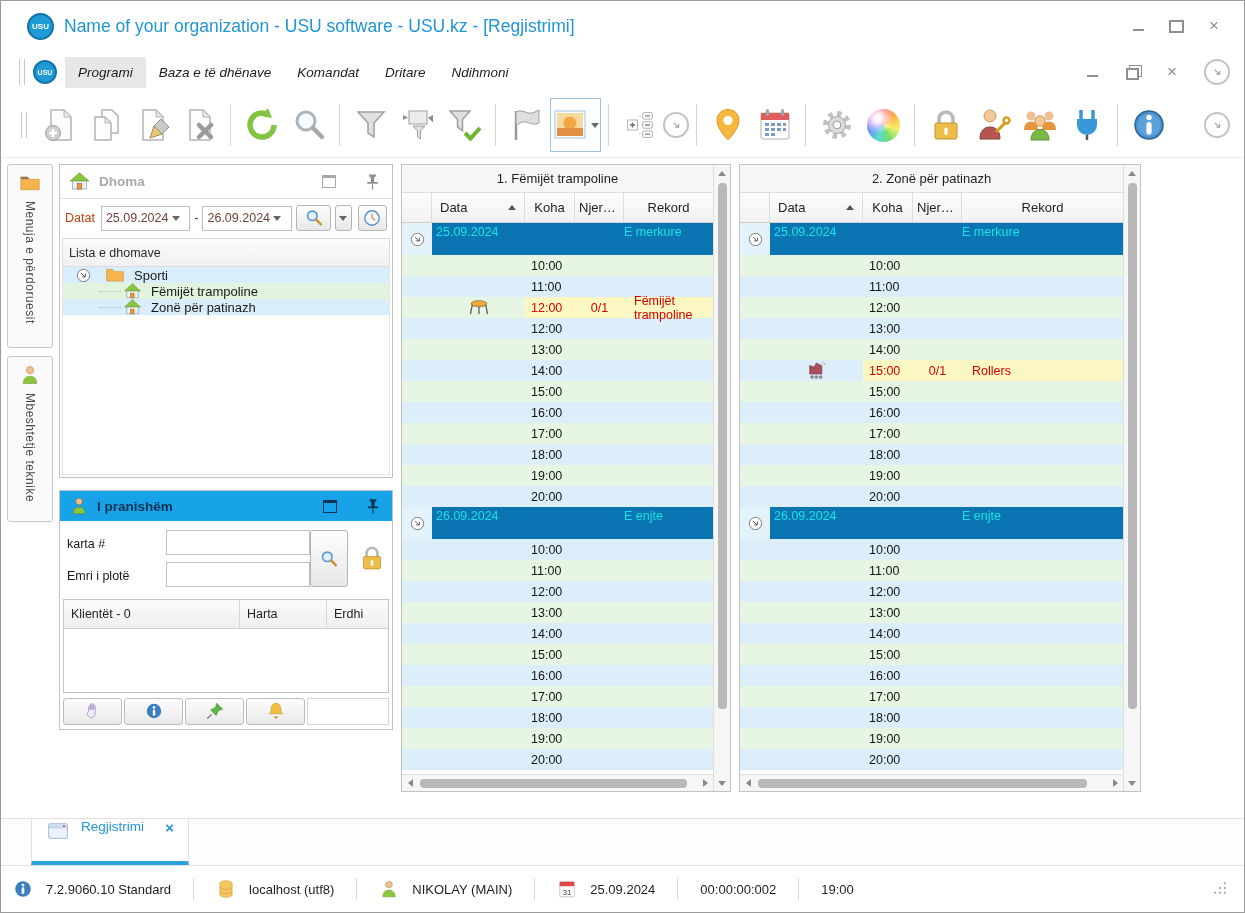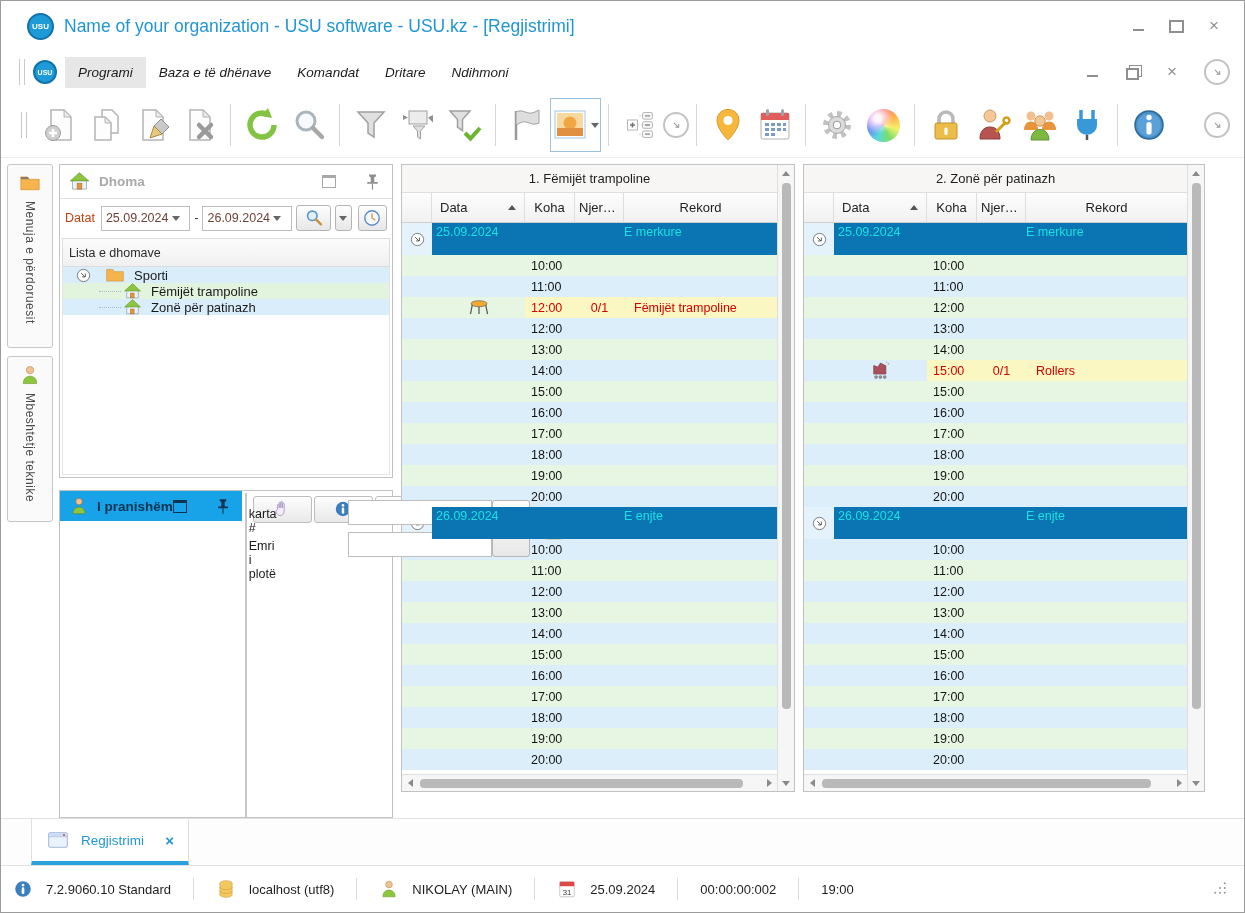--- a/index.html
+++ b/index.html
@@ -57,42 +57,42 @@
   .btn{height:26px;border:1px solid #b5b5b5;border-radius:3px;background:linear-gradient(#fefefe,#e7e7e7);display:flex;align-items:center;justify-content:center;box-sizing:border-box;}
   .btn svg{width:20px;height:20px;}
   .list-header{height:27px;flex:none;margin:1px 2px 0 2px;background:linear-gradient(#fcfcfc,#f0f0f0);border:1px solid #dcdcdc;display:flex;align-items:center;padding-left:6px;font-size:12.5px;color:#2a2a2a;}
   .tree{flex:1;margin:0 2px 2px 2px;border:1px solid #e4e4e4;border-top:none;overflow:hidden;}
   .tree-row{height:16px;display:flex;align-items:center;font-size:13px;color:#1a1a1a;}
   .tree-row.blue{background:#d9edfa;}
   .tree-row.green{background:#e3f4de;}
   .tree-row svg{flex:none;}
   .tconn{width:22px;border-top:1px dotted #a9bcc9;margin-left:36px;}
   
-  .present{height:328px;margin-top:12px;display:flex;flex-direction:row;}
+  .present{height:240px;margin-top:12px;display:flex;flex-direction:column;}
   .present-header{height:30px;flex:none;background:#18a3e8;display:flex;align-items:center;padding:0 9px;}
   .present-header svg{width:20px;height:20px;}
   .present-title{color:#0c3352;font-weight:bold;font-size:13.5px;margin-left:8px;flex:1;}
   .hdr-max.dark{border-color:#0c3352;border-top-color:#0c3352;}
   .fields{position:relative;height:76px;flex:none;}
   .fld-label{position:absolute;font-size:12.5px;color:#1a1a1a;}
   .fld-input{position:absolute;width:144px;height:25px;border:1px solid #bdbdbd;box-sizing:border-box;background:#fff;font-size:12.5px;padding:0 4px;font-family:"Liberation Sans",sans-serif;}
   .search-tall{position:absolute;left:250px;top:9px;width:38px;height:57px;}
   .lock-pos{position:absolute;left:298px;top:22px;width:28px;height:30px;}
   .client-table{flex:1;margin:2px 3px 0 3px;border:1px solid #c6c6c6;display:flex;flex-direction:column;overflow:hidden;}
   .ct-head{height:28px;flex:none;display:flex;background:linear-gradient(#fbfbfb,#efefef);border-bottom:1px solid #cdcdcd;font-size:12.5px;color:#222;}
   .ct-cell{display:flex;align-items:center;padding-left:7px;border-right:1px solid #d6d6d6;box-sizing:border-box;}
   .ct-c1{width:176px;}.ct-c2{width:87px;}.ct-c3{flex:1;border-right:none;}
   .ct-body{flex:1;background:#fff;}
   .present-btns{height:32px;flex:none;display:flex;align-items:center;padding:2px 3px;gap:2px;}
   .pbtn{width:59px;height:27px;border:1px solid #bdbdbd;border-radius:3px;background:linear-gradient(#fdfdfd,#e9e9e9);display:flex;align-items:center;justify-content:center;box-sizing:border-box;}
   .pbtn svg{width:20px;height:20px;}
   .pinput{flex:1;height:27px;background:#fff;border:1px solid #d6d6d6;box-sizing:border-box;}
   
   .schedule{margin-left:8px;height:628px;border:1px solid #c2c2c2;display:flex;box-sizing:border-box;background:#fff;flex:none;}
-  .sch1{width:394px;}
+  .sch1{width:330px;}
   .sch2{width:402px;}
   .sched-main{flex:1;display:flex;flex-direction:column;overflow:hidden;}
   .sched-title{height:27px;flex:none;background:#f7f6f4;border-bottom:1px solid #dedede;display:flex;align-items:center;justify-content:center;font-size:13px;color:#1e1e1e;}
   .sched-cols{height:29px;flex:none;display:flex;background:linear-gradient(#fdfdfd,#f1f1f1);border-bottom:1px solid #cfcfcf;font-size:13px;color:#222;}
   .hcell{display:flex;align-items:center;border-right:1px solid #dedede;box-sizing:border-box;}
   .c-exp{width:30px;flex:none;}
   .c-data{width:93px;flex:none;}
   .c-koha{width:50px;flex:none;}
   .c-njer{width:49px;flex:none;}
   .c-rekord{flex:1;border-right:none !important;}
@@ -123,21 +123,21 @@
   .vthumb{width:9px;border-radius:4px;background:#b9b9b9;height:84%;margin-top:2px;}
   .hthumb{height:9px;border-radius:4px;background:#b9b9b9;width:86%;margin-left:2px;}
   .vs-spacer{flex:1;}
   .tri{width:0;height:0;}
   .tri.up{border-left:4px solid transparent;border-right:4px solid transparent;border-bottom:5px solid #8a8a8a;}
   .tri.down{border-left:4px solid transparent;border-right:4px solid transparent;border-top:5px solid #8a8a8a;}
   .tri.left{border-top:4px solid transparent;border-bottom:4px solid transparent;border-right:5px solid #8a8a8a;}
   .tri.right{border-top:4px solid transparent;border-bottom:4px solid transparent;border-left:5px solid #8a8a8a;}
   
   .tabbar{height:46px;flex:none;border-top:1px solid #e2e2e2;display:flex;align-items:stretch;padding-left:30px;background:#fdfdfd;}
-  .doc-tab{width:158px;margin-top:-1px;background:#fff;border:1px solid #e0e0e0;border-bottom:4px solid #2aa3dc;display:flex;align-items:center;gap:11px;padding:0 14px;box-sizing:border-box;}
+  .doc-tab{width:158px;margin-top:-1px;background:#fff;border:1px solid #e0e0e0;border-bottom:4px solid #2aa3dc;display:flex;gap:11px;padding:0 14px;box-sizing:border-box;}
   .doc-tab svg{width:24px;height:24px;flex:none;}
   .doc-tab-label{color:#2196d3;font-size:13.5px;flex:1;}
   .doc-tab-close{color:#2196d3;font-size:15px;font-weight:bold;}
   
   .statusbar{height:46px;flex:none;border-top:1px solid #e2e2e2;display:flex;align-items:center;padding:0 12px;font-size:13px;color:#1e1e1e;background:#fff;}
   .sb-item{display:flex;align-items:center;gap:13px;white-space:nowrap;}
   .sb-item svg{width:20px;height:20px;flex:none;}
   .sb-sep{width:1px;height:22px;background:#d9d9d9;margin:0 22px;flex:none;}
   .sb-grip{margin-left:auto;padding-right:4px;}
 </style>

